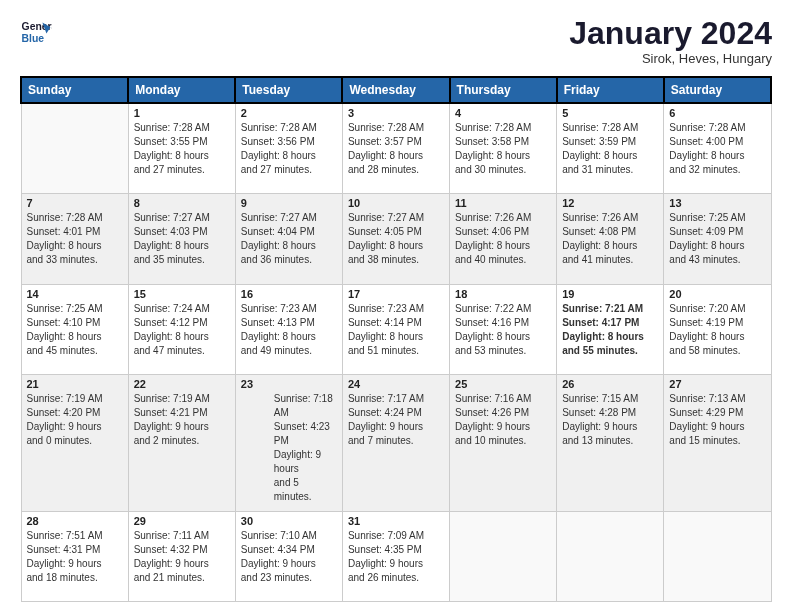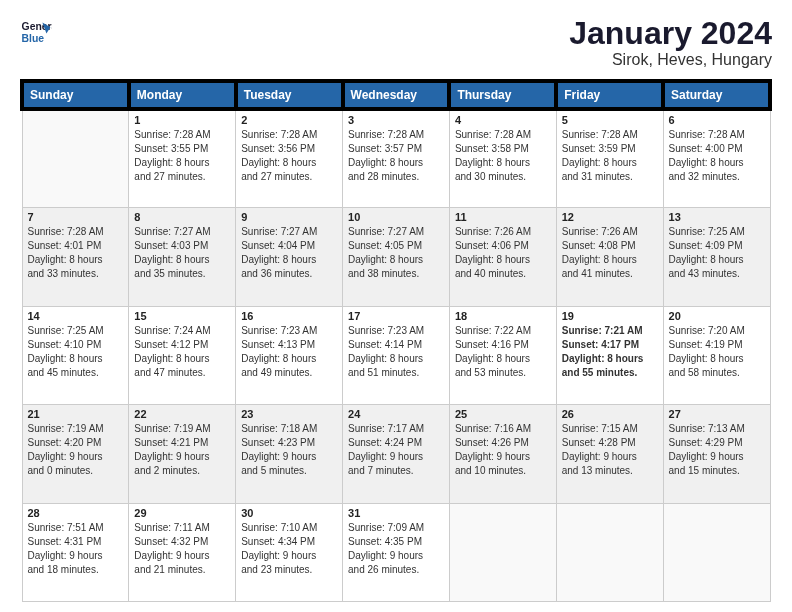--- a/index.html
+++ b/index.html
@@ -36,37 +36,37 @@
       text-align: right;
       margin-left: 8px;
     }
     .title-block h1 {
       font-size: 32px;
       font-weight: bold;
       color: #1a1a2e;
       line-height: 1.1;
     }
     .title-block h2 {
-      font-size: 16px;
+      font-size: 13px;
       font-weight: normal;
       color: #333;
     }
     .calendar-table {
       width: 100%;
       border-collapse: collapse;
       flex: 1;
     }
     .calendar-table th {
       background-color: #2566a8;
       color: #fff;
       text-align: left;
       padding: 5px 6px;
       font-size: 12px;
       font-weight: bold;
-      border: 4px solid #000000;
+      border: 2px solid #000000;
     }
     .calendar-table td {
       border: 1px solid #ccc;
       vertical-align: top;
       padding: 3px 5px;
       font-size: 9.5px;
       color: #222;
       width: calc(100% / 7);
       height: 88px;
     }
@@ -276,21 +276,21 @@
           </td>
           <td>
             <span class="day-num">22</span>
             <div class="day-info" style="white-space: pre-line;">Sunrise: 7:19 AM
 Sunset: 4:21 PM
 Daylight: 9 hours
 and 2 minutes.</div>
           </td>
           <td>
             <span class="day-num">23</span>
-            <div class="day-info" style="white-space: pre-line;">Sunrise: 7:18 AM
+            <div class="day-info" style="white-space: pre-line; margin-left: 33px;">Sunrise: 7:18 AM
 Sunset: 4:23 PM
 Daylight: 9 hours
 and 5 minutes.</div>
           </td>
           <td>
             <span class="day-num">24</span>
             <div class="day-info" style="white-space: pre-line;">Sunrise: 7:17 AM
 Sunset: 4:24 PM
 Daylight: 9 hours
 and 7 minutes.</div>

